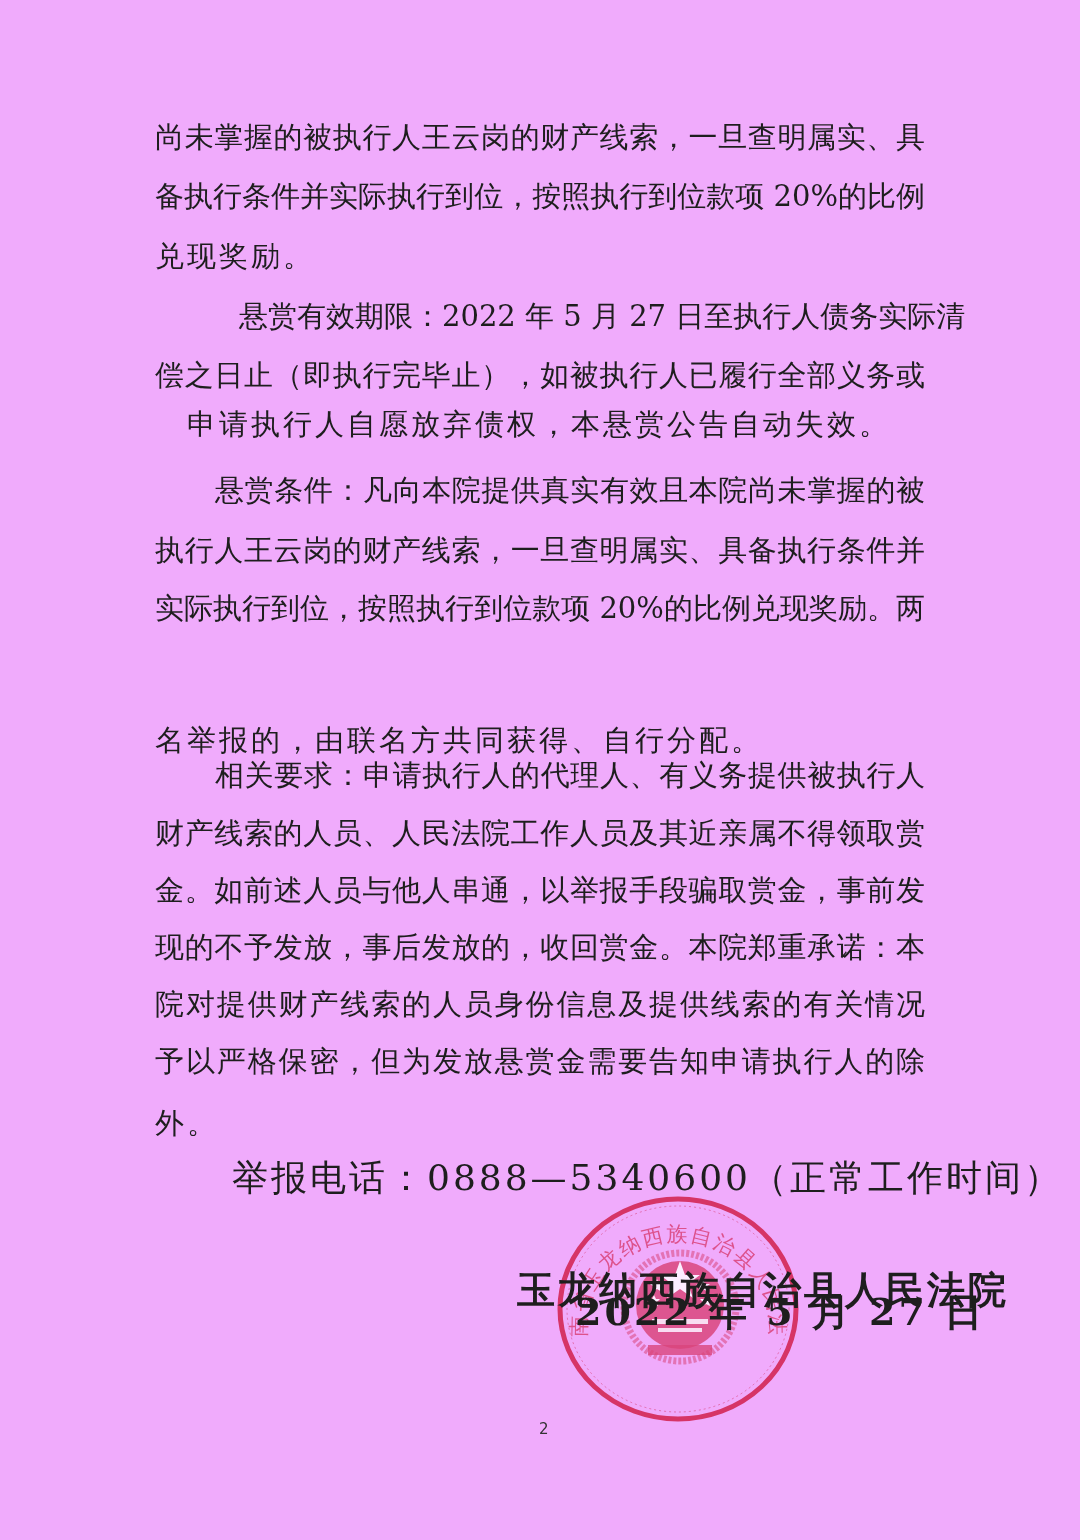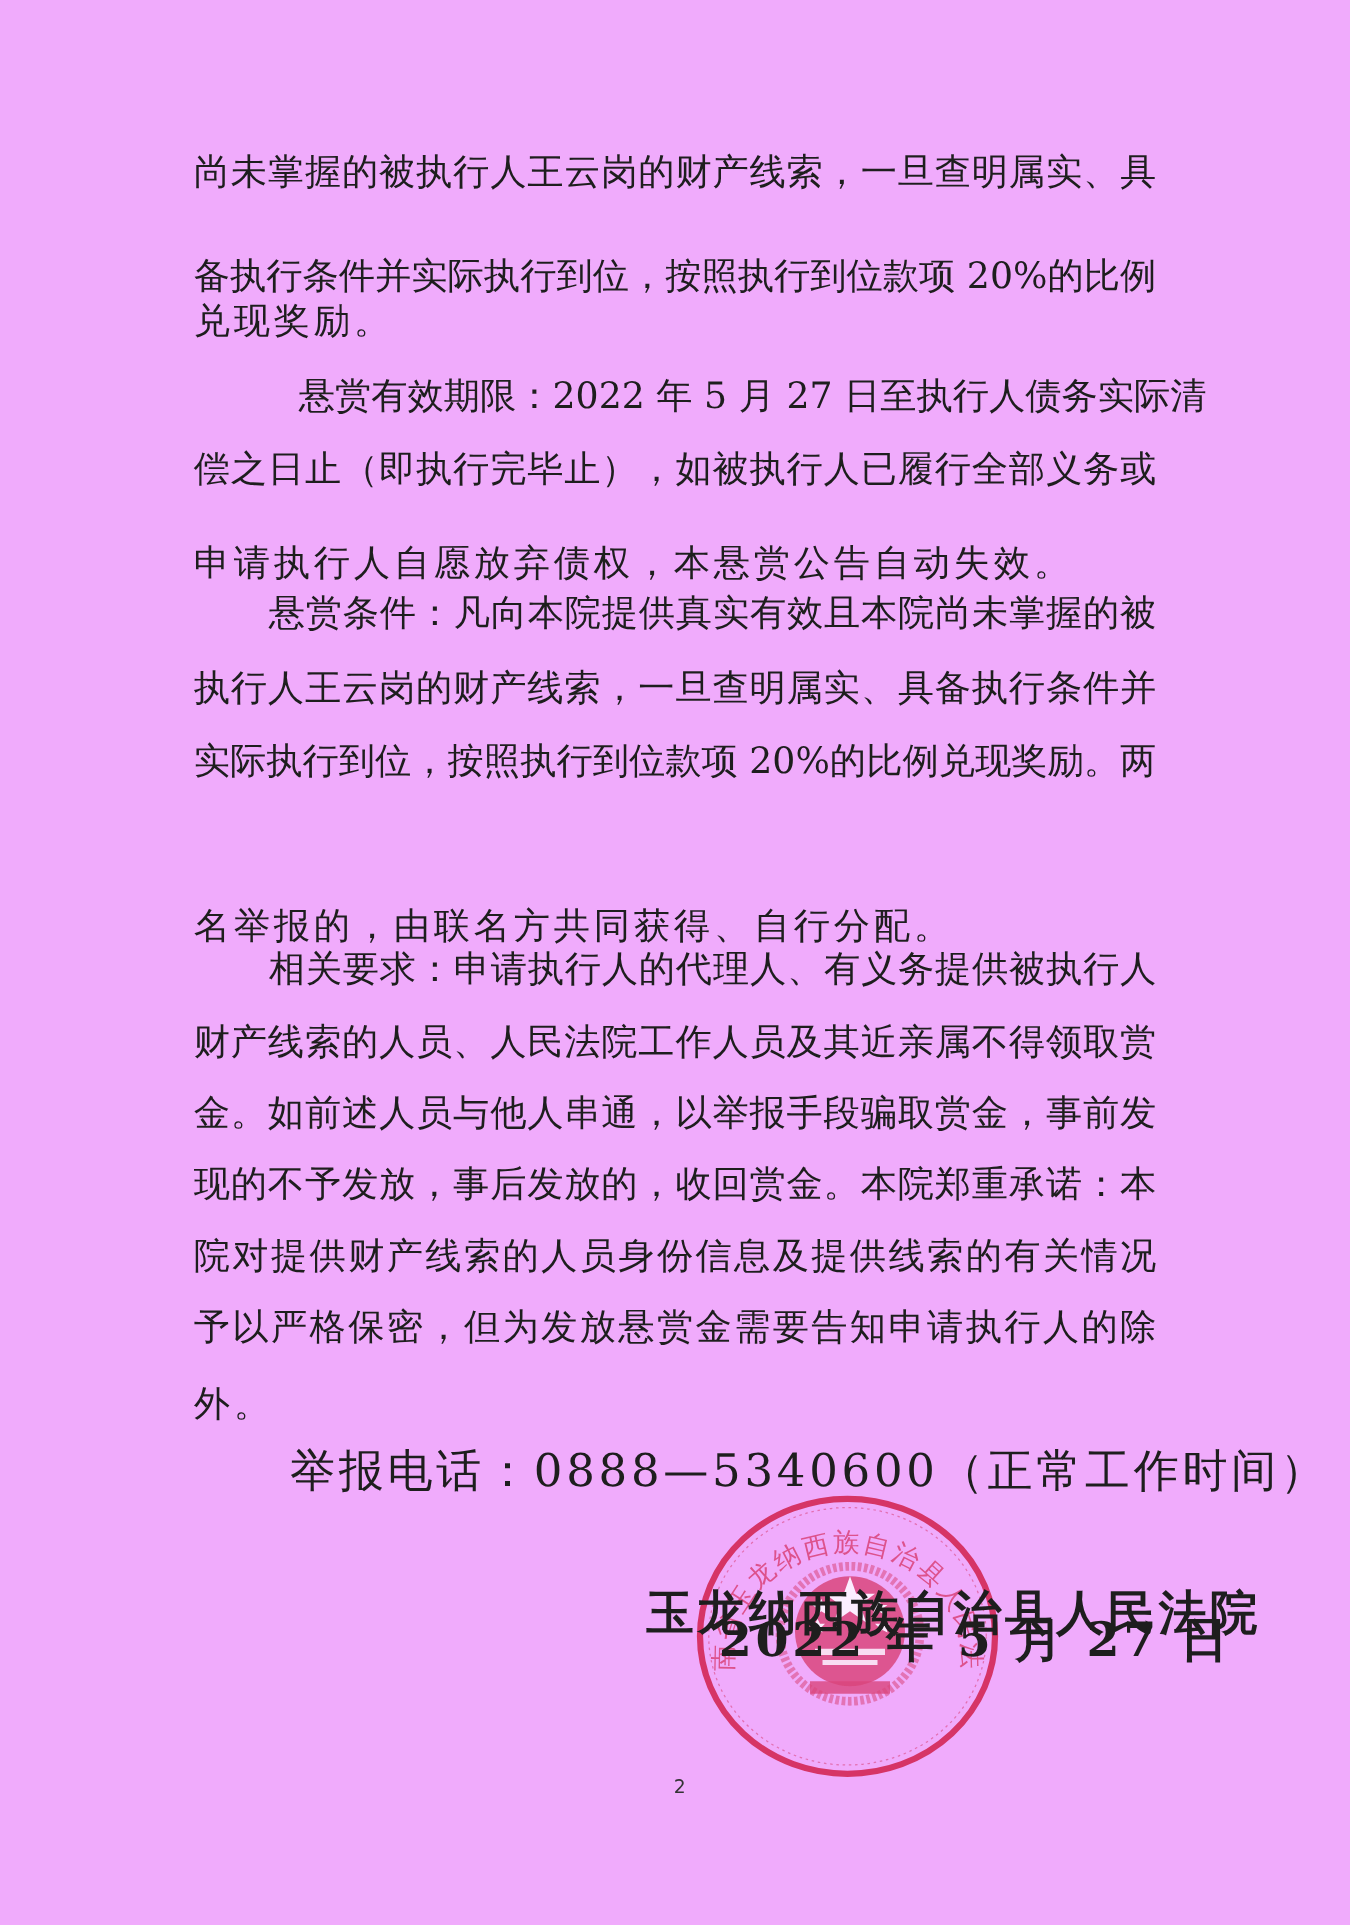--- a/index.html
+++ b/index.html
@@ -81,26 +81,26 @@
     z-index: 2;
     opacity: 0.92;
   }
 </style>
 </head>
 <body>
 
 <div class="page">
 
   <div class="line" style="top:117px;">尚未掌握的被执行人王云岗的财产线索，一旦查明属实、具</div>
-  <div class="line" style="top:176px;margin-top:24px;">备执行条件并实际执行到位，按照执行到位款项 20%的比例</div>
+  <div class="line" style="top:176px;">备执行条件并实际执行到位，按照执行到位款项 20%的比例</div>
   <div class="line last" style="top:236px;">兑现奖励。</div>
 
   <div class="line indent" style="top:296px;margin-left:24px;">悬赏有效期限：2022 年 5 月 27 日至执行人债务实际清</div>
   <div class="line" style="top:355px;">偿之日止（即执行完毕止），如被执行人已履行全部义务或</div>
-  <div class="line last" style="top:430px;">申请执行人自愿放弃债权，本悬赏公告自动失效。</div>
+  <div class="line last" style="top:404px;margin-left:32px;">申请执行人自愿放弃债权，本悬赏公告自动失效。</div>
 
   <div class="line indent" style="top:470px;">悬赏条件：凡向本院提供真实有效且本院尚未掌握的被</div>
   <div class="line" style="top:530px;">执行人王云岗的财产线索，一旦查明属实、具备执行条件并</div>
   <div class="line" style="top:588px;">实际执行到位，按照执行到位款项 20%的比例兑现奖励。两</div>
   <div class="line last" style="top:720px;">名举报的，由联名方共同获得、自行分配。</div>
 
   <div class="line indent" style="top:755px;">相关要求：申请执行人的代理人、有义务提供被执行人</div>
   <div class="line" style="top:813px;">财产线索的人员、人民法院工作人员及其近亲属不得领取赏</div>
   <div class="line" style="top:870px;">金。如前述人员与他人串通，以举报手段骗取赏金，事前发</div>
   <div class="line" style="top:927px;">现的不予发放，事后发放的，收回赏金。本院郑重承诺：本</div>

